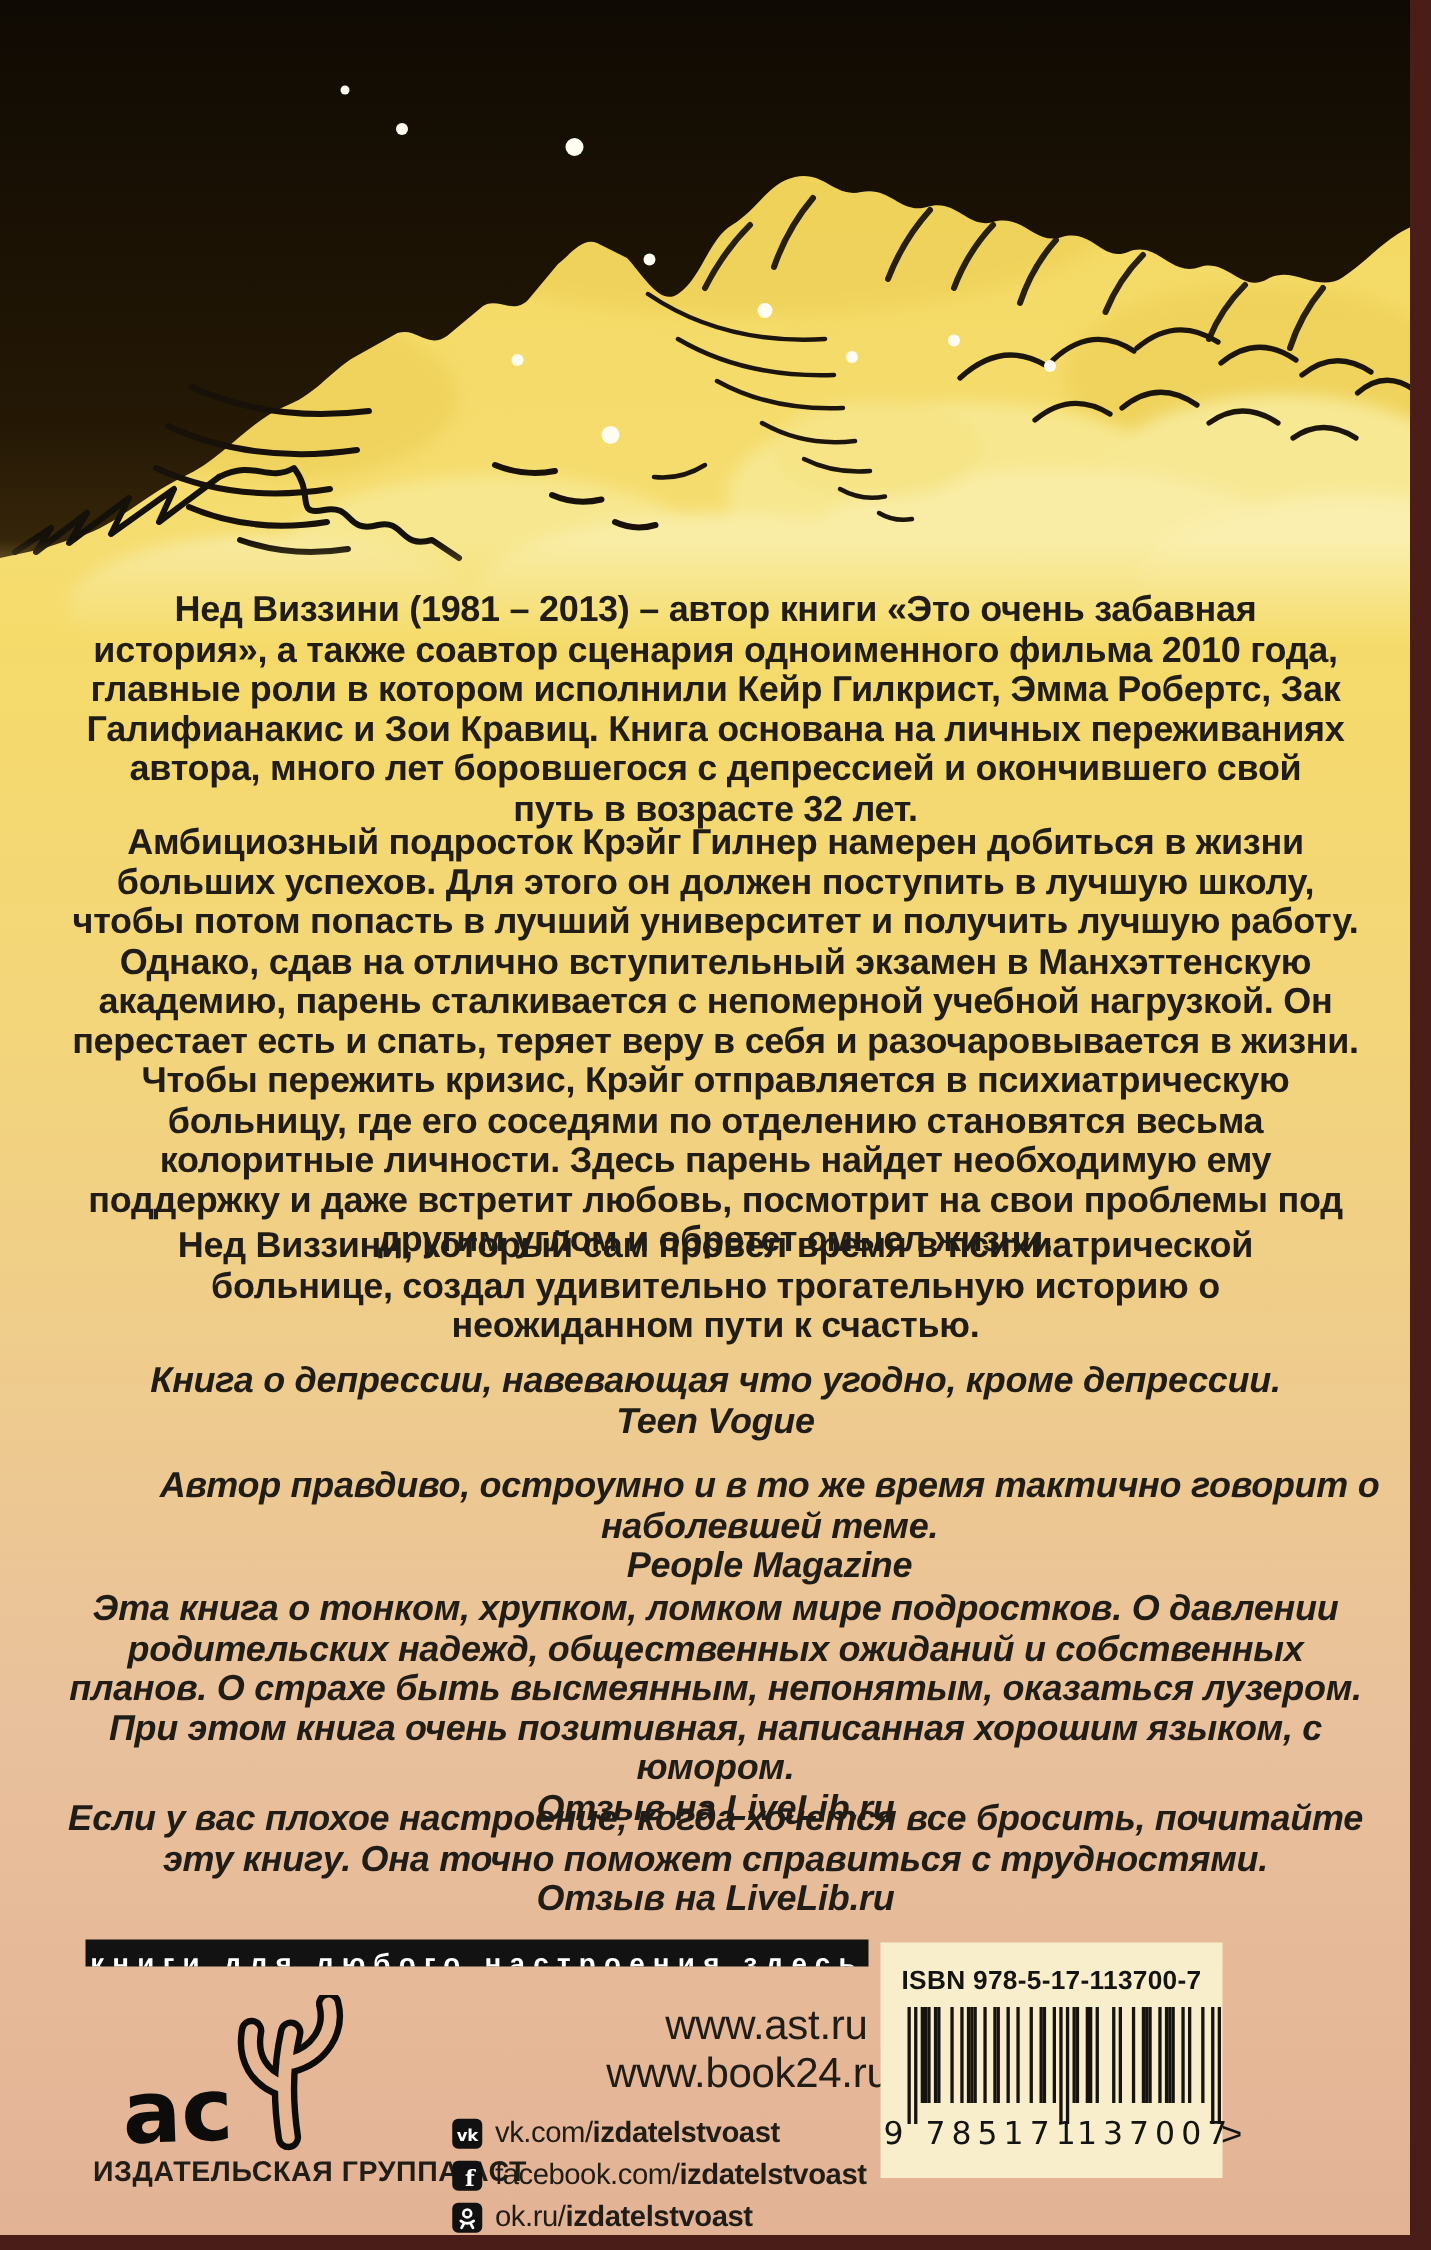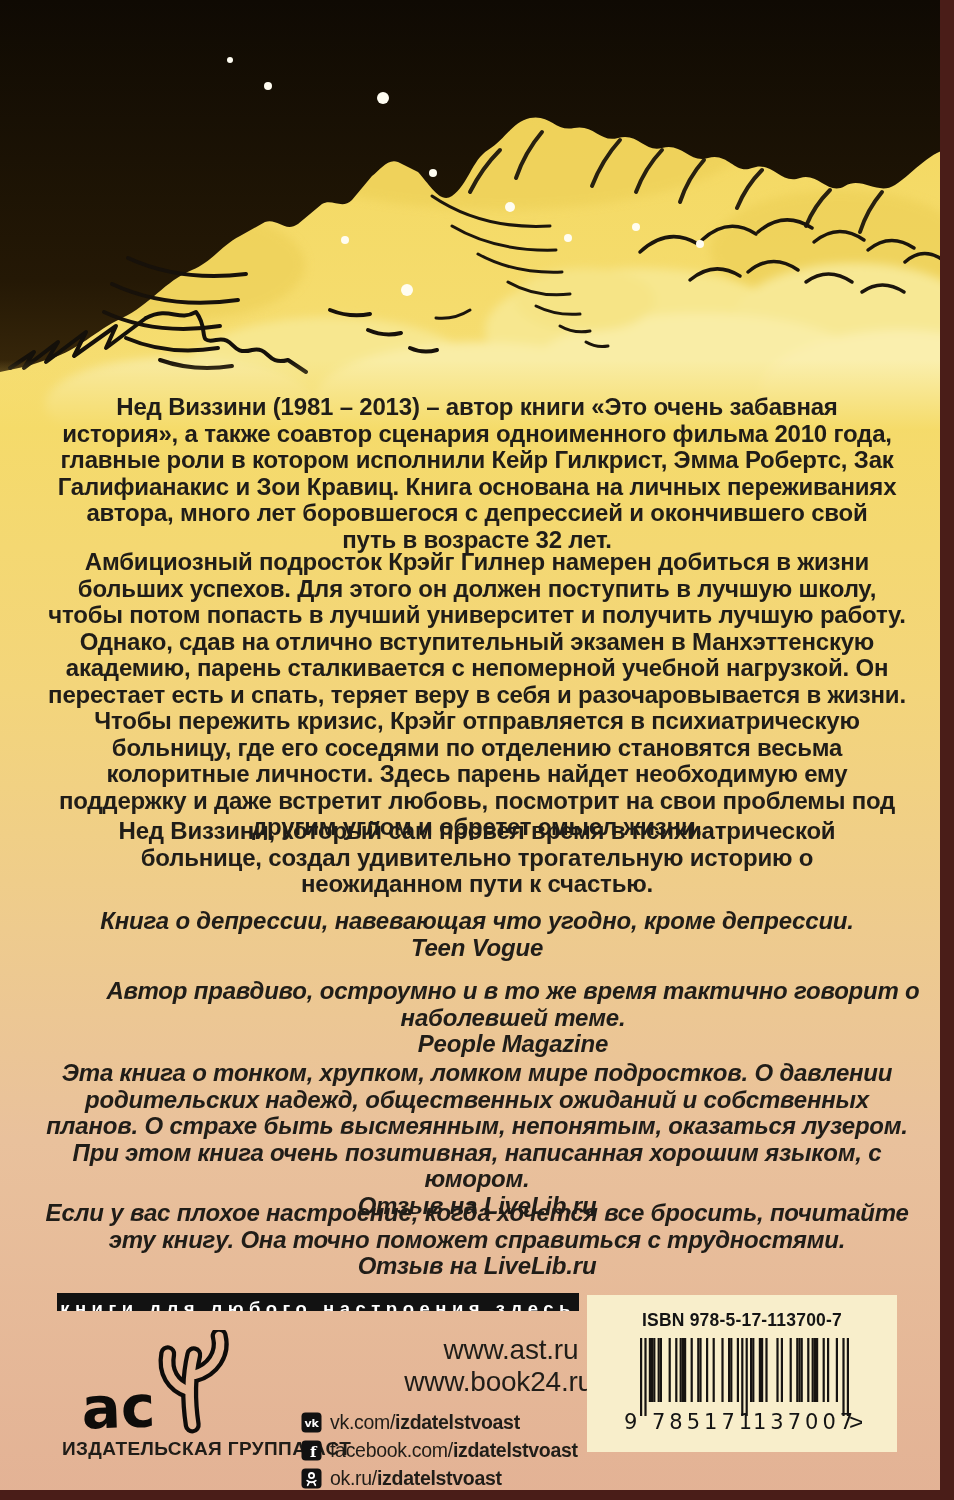--- a/index.html
+++ b/index.html
@@ -19,21 +19,21 @@
     text-align:center;white-space:nowrap;overflow:hidden;}
   .logo-col{position:absolute;left:62px;top:1330px;width:200px;text-align:center;}
   .logo-col svg{display:block;margin:0 auto;}
   .caption{font-weight:bold;font-size:19px;letter-spacing:0.4px;margin-top:0;white-space:nowrap;}
   .links-col{position:absolute;left:263px;top:1334px;width:330px;}
   .websites{font-weight:normal;font-size:28px;letter-spacing:-0.2px;text-align:right;}
   .social{margin-top:13px;margin-left:38px;}
   .social-row{display:flex;align-items:center;margin-bottom:5px;font-size:19.5px;letter-spacing:-0.3px;}
   .social-row .sicon{width:21px;height:21px;margin-right:8px;flex:0 0 21px;}
   .social-row b{font-weight:bold;}
-  .isbn-box{position:absolute;left:587px;top:1295px;width:310px;height:157px;background:#f8eecb;
+  .isbn-box{position:absolute;left:587px;top:1295px;width:228px;height:157px;background:#f8eecb;
     text-align:center;padding-top:15px;box-sizing:border-box;}
   .isbn-text{font-size:17.5px;font-weight:600;letter-spacing:0.2px;color:#141414;}
   .barcode-svg{display:block;margin:5px auto 0 auto;}
   .barcode-svg rect{fill:#161311;}
   .barcode-svg text{font-family:"DejaVu Sans",sans-serif;font-size:21px;fill:#141414;}
 </style>
 </head>
 <body>
 
 <div class="cover">

